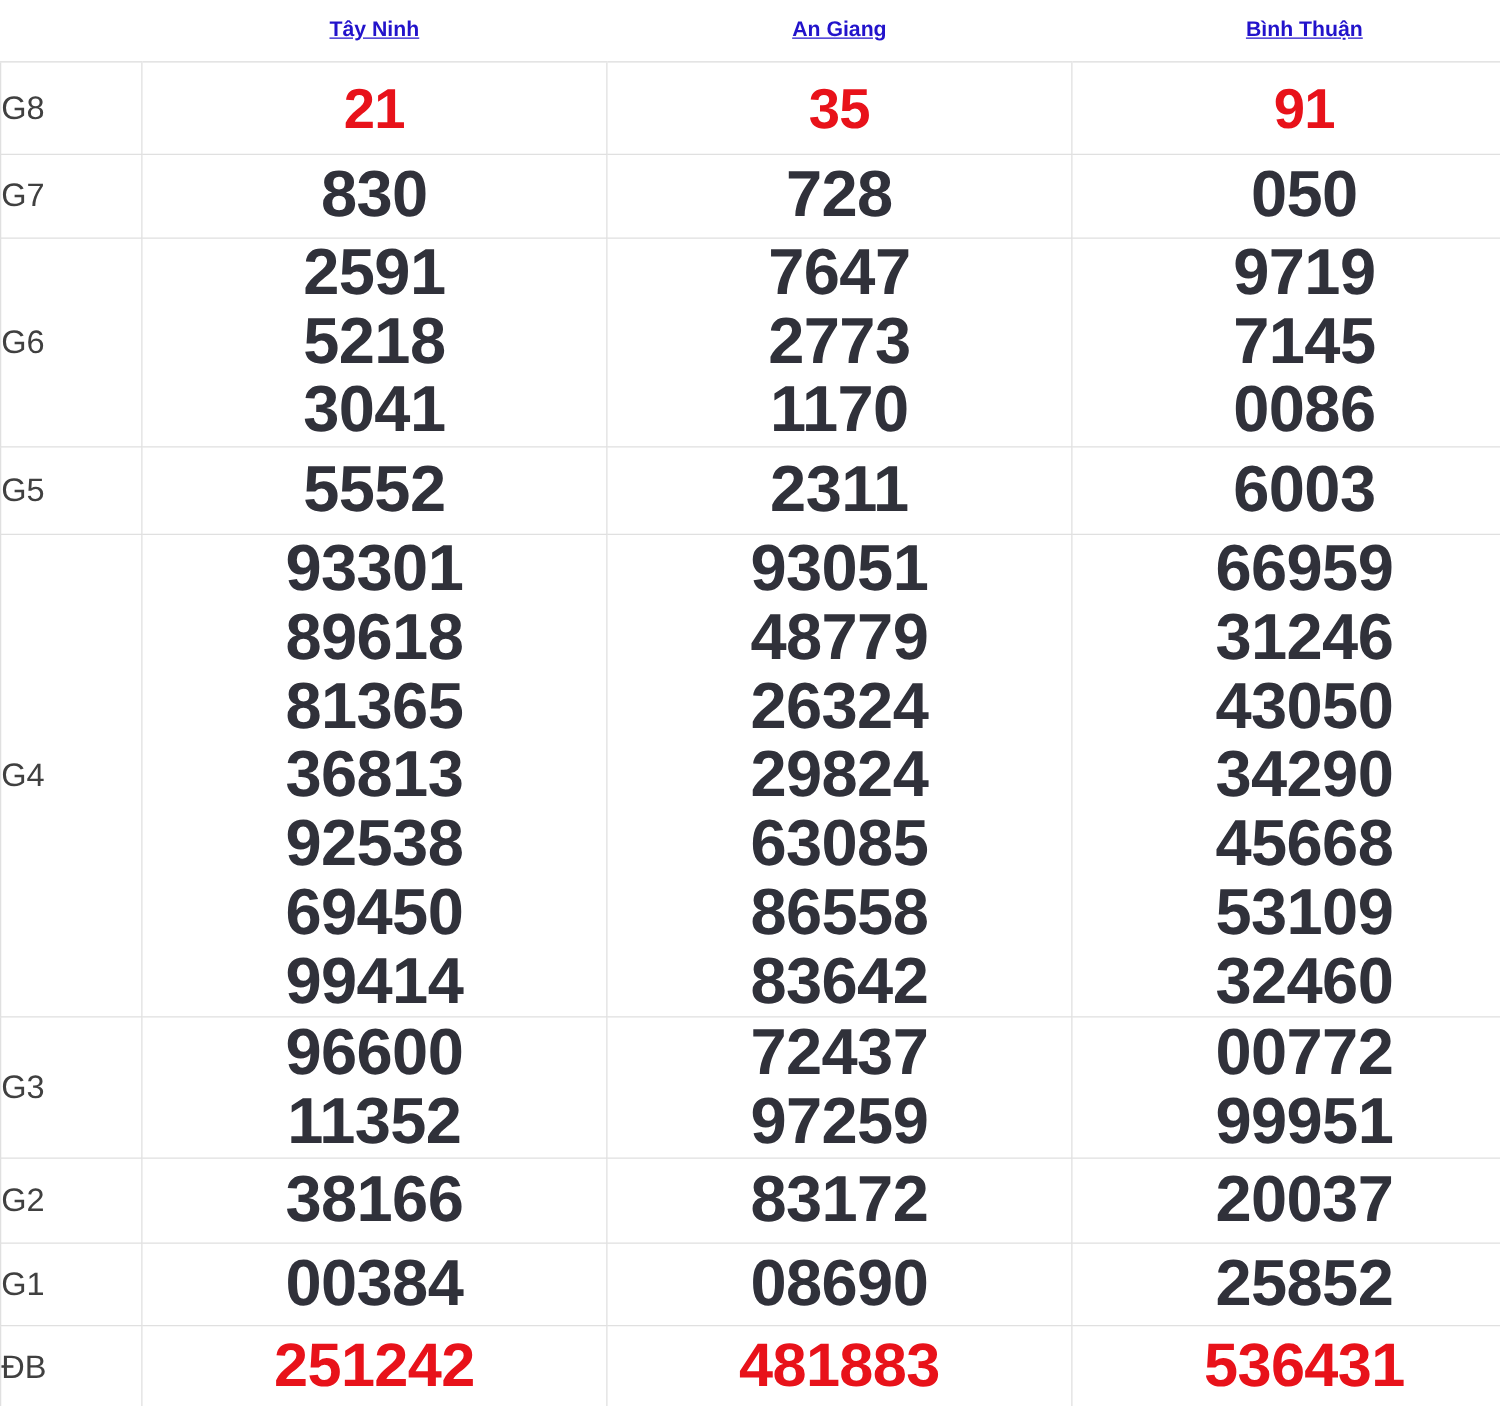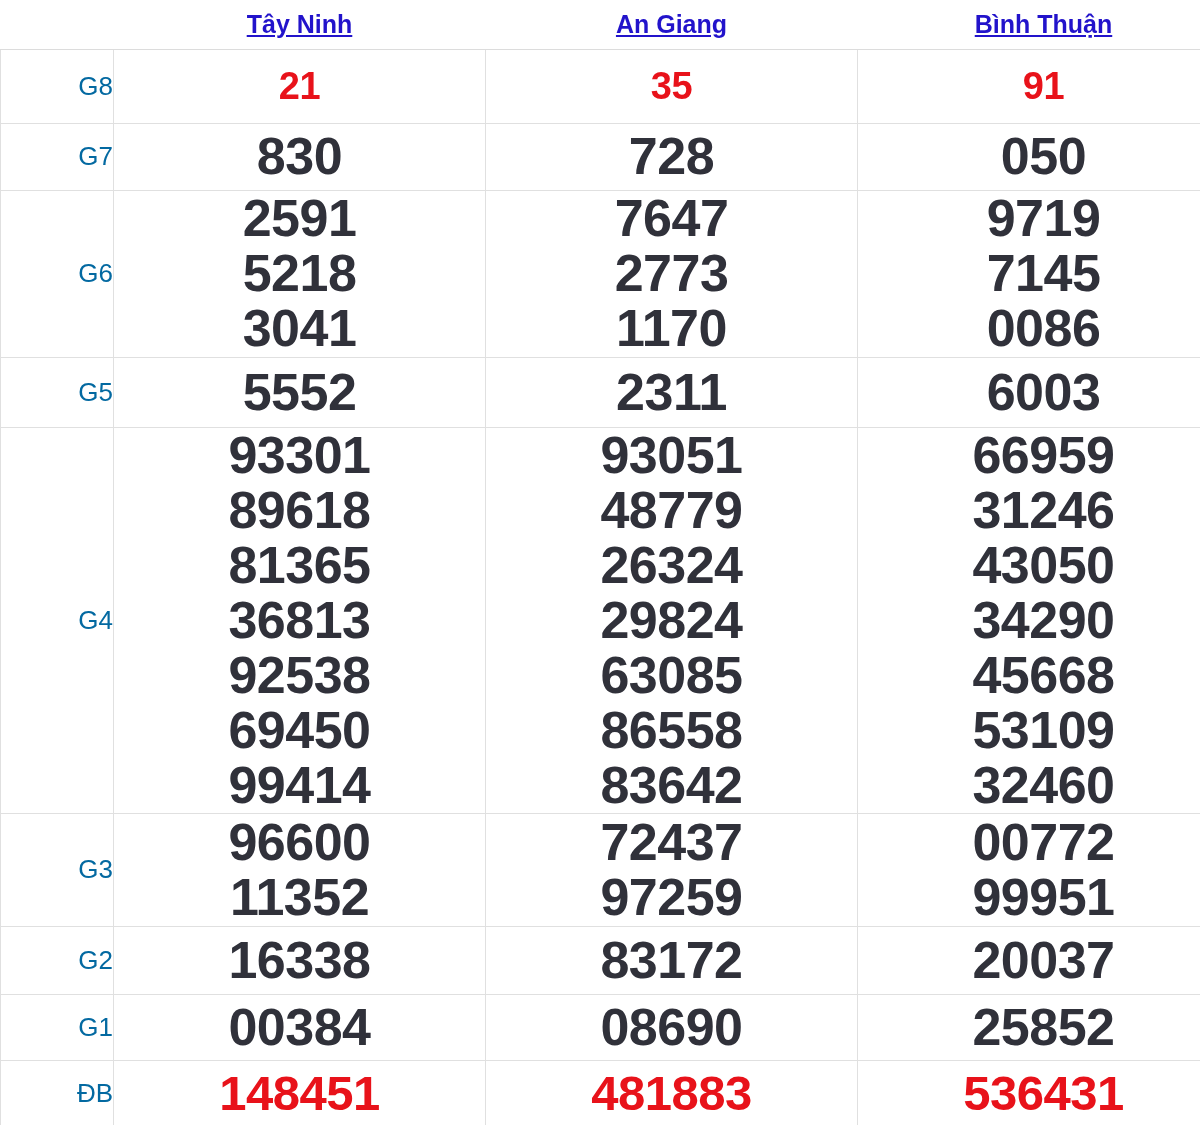--- a/index.html
+++ b/index.html
@@ -32,47 +32,47 @@
     padding: 0;
     text-align: center;
     vertical-align: middle;
   }
   th.corner {
     border: 0;
     border-bottom: 1px solid #dcdcdc;
   }
   th.prov a {
     color: #2213cb;
-    font-size: 25px;
+    font-size: 17px;
     font-weight: 700;
     text-decoration: underline;
     cursor: pointer;
   }
 
   tbody td {
     border: 1px solid #e0e0e0;
     padding: 0;
     vertical-align: middle;
   }
   td.label {
-    color: #0369a1;
+    color: #404040;
     font-size: 26px;
     font-weight: 400;
-    text-align: right;
+    text-align: left;
   }
   .num {
     display: block;
     font-size: 52px;
     font-weight: 700;
     color: #30313a;
     line-height: 55px;
     text-align: center;
     letter-spacing: -0.5px;
   }
-  tr.r-g8 .num { color: #e8121a; font-size: 38px; }
+  tr.r-g8 .num { color: #e8121a; font-size: 45px; }
   tr.r-db .num { color: #e8121a; font-size: 49px; }
 
   tr.r-g8 { height: 74px; }
   tr.r-g7 { height: 67px; }
   tr.r-g6 { height: 167px; }
   tr.r-g5 { height: 70px; }
   tr.r-g4 { height: 385px; }
   tr.r-g3 { height: 113px; }
   tr.r-g2 { height: 68px; }
   tr.r-g1 { height: 66px; }
@@ -206,21 +206,21 @@
         </td>
         <td>
           <span class="num">00772</span>
           <span class="num">99951</span>
         </td>
       </tr>
 
       <tr class="r-g2">
         <td class="label">G2</td>
         <td>
-          <span class="num">16338</span>
+          <span class="num">38166</span>
         </td>
         <td>
           <span class="num">83172</span>
         </td>
         <td>
           <span class="num">20037</span>
         </td>
       </tr>
 
       <tr class="r-g1">
@@ -232,21 +232,21 @@
           <span class="num">08690</span>
         </td>
         <td>
           <span class="num">25852</span>
         </td>
       </tr>
 
       <tr class="r-db">
         <td class="label">ĐB</td>
         <td>
-          <span class="num">148451</span>
+          <span class="num">251242</span>
         </td>
         <td>
           <span class="num">481883</span>
         </td>
         <td>
           <span class="num">536431</span>
         </td>
       </tr>
 
     </tbody>

